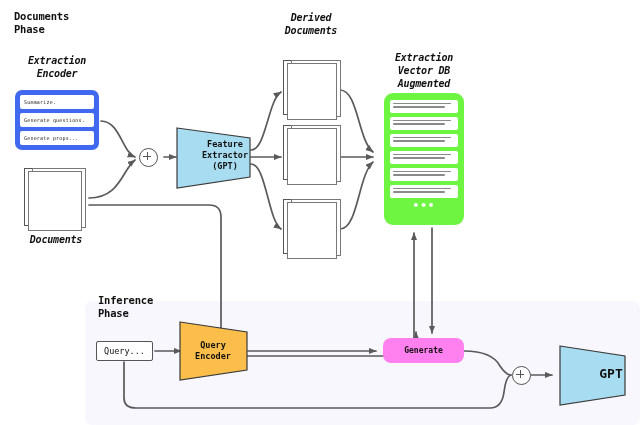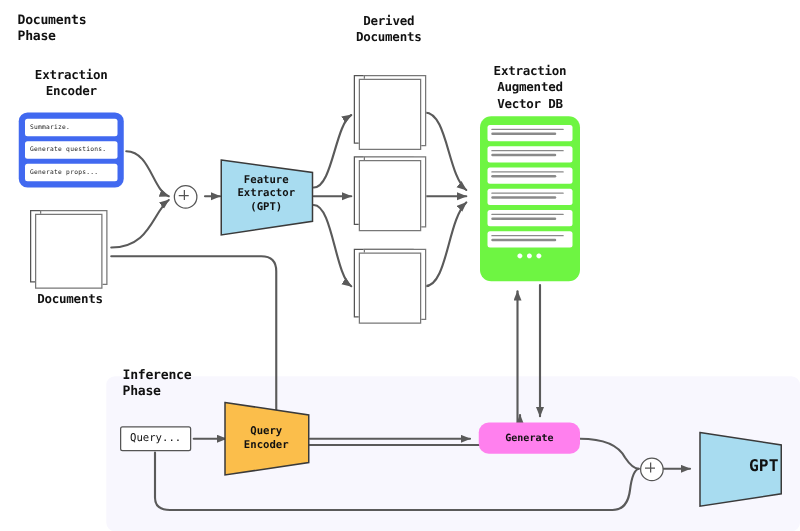--- a/index.html
+++ b/index.html
@@ -3,21 +3,21 @@
 <meta charset="utf-8">
 <style>
   html,body{margin:0;padding:0;background:#ffffff;}
   body{width:640px;height:425px;position:relative;overflow:hidden;
        font-family:"DejaVu Sans Mono","Liberation Mono",monospace;}
   .panel{position:absolute;border-radius:7px;}
   #ingestion-panel{left:0;top:0;width:478px;height:295px;background:#ffffff;}
   #inference-panel{left:85px;top:301px;width:555px;height:124px;background:#f8f7fe;}
   .lbl{position:absolute;font-weight:bold;color:#111;line-height:1.28;letter-spacing:-0.2px;}
   .phase{font-size:10.5px;}
-  .ttl{font-size:10px;text-align:center;}
+  .ttl{font-size:10px;text-align:center;font-style:italic;}
   svg.layer{position:absolute;left:0;top:0;width:640px;height:425px;overflow:visible;}
   #edges{pointer-events:none;}
   .node{position:absolute;box-sizing:border-box;}
   
   #prompts-box{left:15px;top:90px;width:84px;height:60px;background:#4169f0;
       border-radius:7px;padding:5px 5px;display:flex;flex-direction:column;
       justify-content:space-between;}
   .prompt-row{background:#fff;border-radius:2px;height:14px;display:flex;
       align-items:center;padding-left:4px;font-size:5px;color:#222;letter-spacing:.2px;}
   
@@ -122,22 +122,22 @@
   <div>Documents</div>
 </div>
 
 <div class="lbl ttl" style="left:262px;top:12px;width:98px;">
   <div>Derived</div>
   <div>Documents</div>
 </div>
 
 <div class="lbl ttl" style="left:374px;top:52px;width:100px;">
   <div>Extraction</div>
+  <div>Vector DB</div>
   <div>Augmented</div>
-  <div>Vector DB</div>
 </div>
 
 <div class="node" id="prompts-box">
   <div class="prompt-row">Summarize.</div>
   <div class="prompt-row">Generate questions.</div>
   <div class="prompt-row">Generate props...</div>
 </div>
 
 <div class="docstack" style="left:24px;top:168px;width:62px;height:62px;">
   <div class="sheet" style="left:8px;top:0;width:52px;height:58px;"></div>
@@ -225,21 +225,21 @@
       <div class="line" style="width:58px"></div>
       <div class="line" style="width:52px"></div>
     </div>
   <div class="db-row">
       <div class="line" style="width:58px"></div>
       <div class="line" style="width:52px"></div>
     </div>
   <div id="db-ellipsis">•••</div>
 </div>
 
-<div class="trap-label" style="left:177px;top:139px;width:72px;">
+<div class="trap-label" style="left:189px;top:139px;width:72px;">
   <div>Feature</div>
   <div>Extractor</div>
   <div>(GPT)</div>
 </div>
 
 <div class="trap-label" style="left:180px;top:340px;width:66px;">
   <div>Query</div>
   <div>Encoder</div>
 </div>
 

